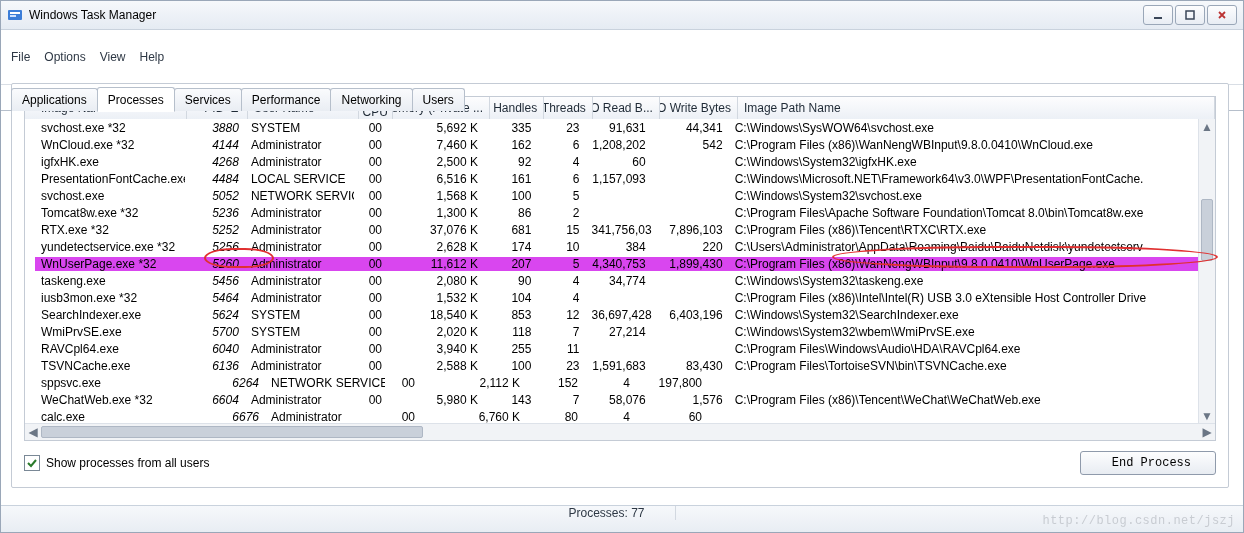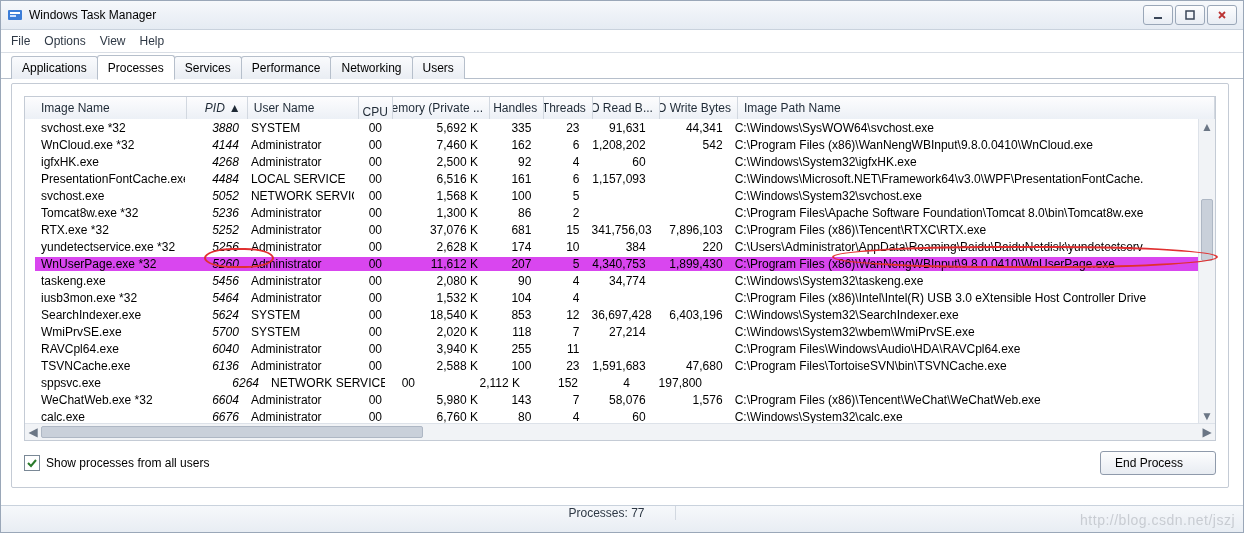--- a/index.html
+++ b/index.html
@@ -4,21 +4,21 @@
 <style>
   html, body { margin:0; padding:0; font-family: "Segoe UI", Tahoma, Arial, sans-serif; font-size:12px; color:#000; background:#eceef2; }
   .window { width:1244px; height:533px; background:#fff; border:1px solid #9aa7b8; box-sizing:border-box; position:relative; overflow:hidden; }
   .titlebar { height:28px; background:linear-gradient(#f6f8fb,#e5ebf3); border-bottom:1px solid #c9d2dd; display:flex; align-items:center; padding:0 6px; }
   .titlebar .app-icon { width:16px; height:16px; margin-right:6px; }
   .titlebar .title { flex:0 0 auto; }
   .titlebar .spacer { flex:1 1 auto; }
   .winbtns { display:flex; gap:2px; }
   .winbtn { width:28px; height:18px; border:1px solid #9aa7b8; background:linear-gradient(#fdfdfe,#e8edf4); border-radius:3px; display:flex; align-items:center; justify-content:center; cursor:default; }
   .winbtn svg { display:block; }
-  .menubar { height:22px; display:flex; align-items:center; gap:14px; padding:0 10px; border-bottom:1px solid #d9dee5; color:#2e3845; }
+  .menubar { height:22px; display:flex; align-items:center; gap:14px; padding:16px 10px; border-bottom:1px solid #d9dee5; color:#2e3845; }
   .menubar .menu-item { cursor:default; }
   .tabstrip { height:26px; display:flex; align-items:flex-end; padding-left:10px; position:relative; }
   .tabstrip::after { content:""; position:absolute; left:0; right:0; bottom:0; height:1px; background:#b6bfcb; }
   .tab { height:22px; padding:0 10px; border:1px solid #b6bfcb; border-bottom:none; margin-right:-1px; background:linear-gradient(#fafbfd,#e9edf3); display:flex; align-items:center; border-top-left-radius:3px; border-top-right-radius:3px; position:relative; z-index:1; cursor:default; }
   .tab.active { background:#fff; z-index:2; border-bottom:1px solid #fff; margin-bottom:-1px; height:23px; }
   .content { position:absolute; left:0; right:0; top:76px; bottom:26px; }
   .panel { position:absolute; left:10px; right:14px; top:6px; bottom:18px; border:1px solid #c4cbd5; border-radius:2px; background:#fff; padding:12px 12px 12px 12px; box-sizing:border-box; display:flex; flex-direction:column; }
   .grid-wrap { flex:1 1 auto; border:1px solid #c4cbd5; position:relative; overflow:hidden; }
   .grid-head { display:flex; height:22px; background:linear-gradient(#fdfdfe,#ecf0f6); border-bottom:1px solid #c4cbd5; color:#1f2a36; user-select:none; }
   .gh { border-right:1px solid #d2d8e0; box-sizing:border-box; padding:0 6px; display:flex; align-items:center; overflow:hidden; white-space:nowrap; }
@@ -32,25 +32,25 @@
   .vscroll .thumb { position:absolute; left:2px; right:2px; top:80px; height:60px; background:#c9d0da; border:1px solid #aeb7c4; border-radius:2px; }
   .vscroll .arr { position:absolute; left:0; right:0; height:16px; display:flex; align-items:center; justify-content:center; color:#6b7685; }
   .vscroll .arr.top { top:0; } .vscroll .arr.bot { bottom:0; }
   .hscroll { position:absolute; left:0; right:0; bottom:0; height:16px; background:#f1f3f6; border-top:1px solid #dde2e9; }
   .hscroll .thumb { position:absolute; top:2px; bottom:2px; left:16px; width:380px; background:#c9d0da; border:1px solid #aeb7c4; border-radius:2px; }
   .hscroll .arr { position:absolute; top:0; bottom:0; width:16px; display:flex; align-items:center; justify-content:center; color:#6b7685; }
   .hscroll .arr.left { left:0; } .hscroll .arr.right { right:0; }
   .below { margin-top:10px; display:flex; align-items:center; }
   .chk { width:14px; height:14px; border:1px solid #7a8896; background:#fff; display:inline-flex; align-items:center; justify-content:center; margin-right:6px; }
   .chk svg { display:block; }
-  .btn { margin-left:auto; height:22px; min-width:86px; padding:0 14px; border:1px solid #8f9aab; border-radius:3px; background:linear-gradient(#fdfdfe,#e8ecf2); display:flex; align-items:center; justify-content:flex-start; cursor:default; }
+  .btn { margin-left:auto; height:22px; min-width:86px; padding:0 24px; border:1px solid #8f9aab; border-radius:3px; background:linear-gradient(#fdfdfe,#e8ecf2); display:flex; align-items:center; justify-content:flex-end; cursor:default;font-family:Liberation Mono, monospace; }
   .statusbar { position:absolute; left:0; right:0; bottom:0; height:26px; background:linear-gradient(#f6f8fb,#e8edf3); border-top:1px solid #c9d2dd; display:flex; align-items:center; gap:30px; padding:0 10px; color:#2e3845;flex-direction:column; }
   .statusbar .cell-sb { border-right:1px solid #d2d8e0; padding-right:30px; }
   .statusbar .cell-sb:last-child { border-right:none; }
-  .watermark { position:absolute; right:8px; bottom:4px; color:#c8ccd2; font-family: Liberation Sans, sans-serif; font-size:14px; pointer-events:none; letter-spacing:0.5px; }
+  .watermark { position:absolute; right:8px; bottom:4px; color:#c8ccd2; font-family: Liberation Mono, monospace; font-size:12px; pointer-events:none; letter-spacing:0.5px; }
   .annot { position:absolute; border:2px solid #e03030; border-radius:50%/60%; pointer-events:none; }
   .c-img  { width:165px;margin-left:10px; }
   .c-pid  { width:65px;font-style:italic; }
   .c-user { width:120px; }
   .c-cpu  { width:36px; }
   .c-mem  { width:105px; }
   .c-hand { width:58px; }
   .c-thr  { width:52px; }
   .c-ior  { width:72px; }
   .c-iow  { width:84px; }
@@ -317,21 +317,21 @@
             </div>
             <div class="row">
               <div class="cell c-img">TSVNCache.exe</div>
               <div class="cell c-pid num">6136</div>
               <div class="cell c-user">Administrator</div>
               <div class="cell c-cpu num">00</div>
               <div class="cell c-mem num">2,588 K</div>
               <div class="cell c-hand num">100</div>
               <div class="cell c-thr num">23</div>
               <div class="cell c-ior num">1,591,683</div>
-              <div class="cell c-iow num">47,680</div>
+              <div class="cell c-iow num">83,430</div>
               <div class="cell c-path">C:\Program Files\TortoiseSVN\bin\TSVNCache.exe</div>
             </div>
             <div class="row">
               <div class="cell c-img">sppsvc.exe</div>
               <div class="cell c-pid num">6264</div>
               <div class="cell c-user">NETWORK SERVICE</div>
               <div class="cell c-cpu num">00</div>
               <div class="cell c-mem num">2,112 K</div>
               <div class="cell c-hand num">152</div>
               <div class="cell c-thr num">4</div>
@@ -353,21 +353,20 @@
             <div class="row">
               <div class="cell c-img">calc.exe</div>
               <div class="cell c-pid num">6676</div>
               <div class="cell c-user">Administrator</div>
               <div class="cell c-cpu num">00</div>
               <div class="cell c-mem num">6,760 K</div>
               <div class="cell c-hand num">80</div>
               <div class="cell c-thr num">4</div>
               <div class="cell c-ior num">60</div>
               <div class="cell c-iow num"></div>
-              <div class="cell c-path">C:\Windows\System32\calc.exe</div>
             </div>
           </div>
 
         <div class="vscroll">
           <div class="arr top">▲</div>
           <div class="thumb"></div>
           <div class="arr bot">▼</div>
         </div>
         <div class="hscroll">
           <div class="arr left">◀</div>

